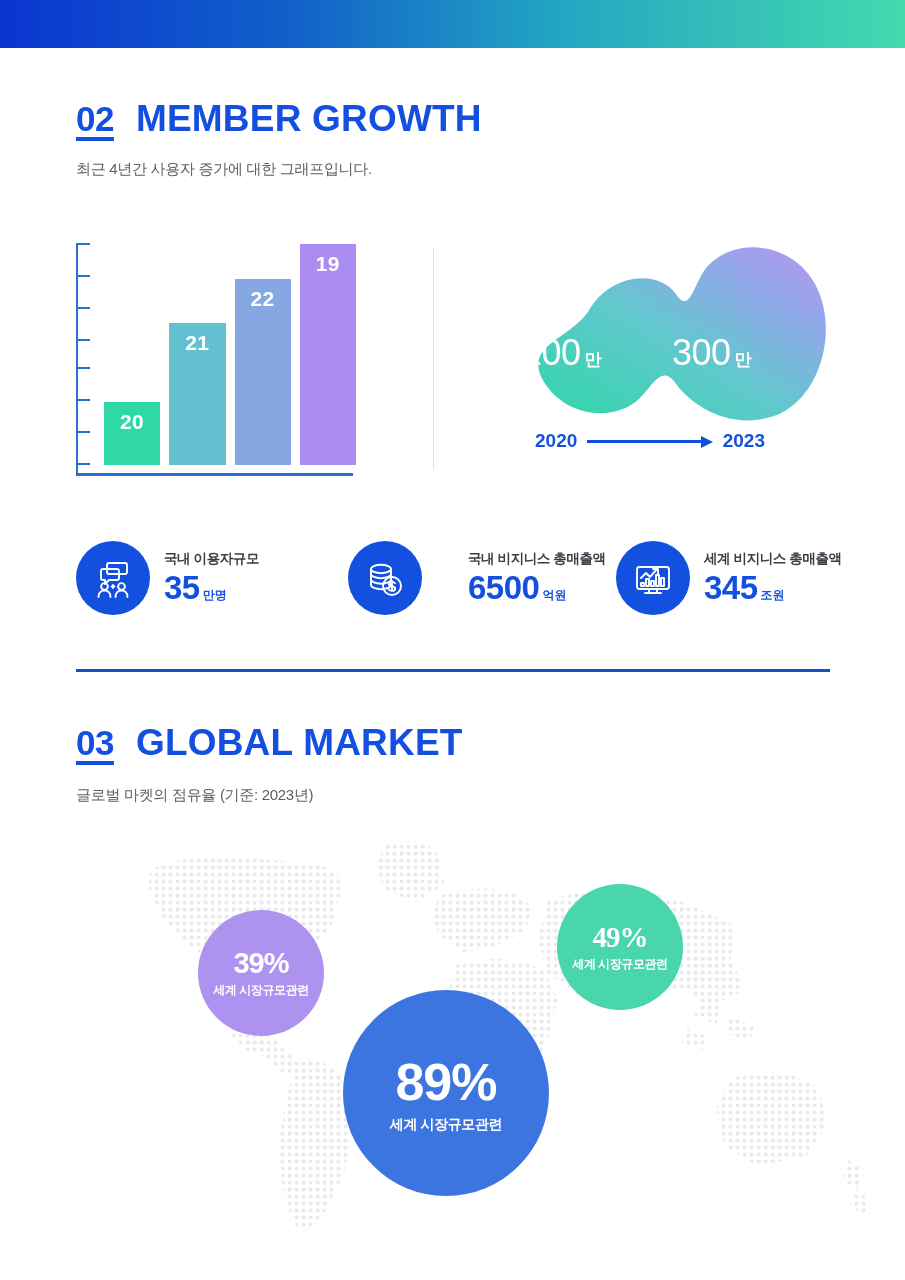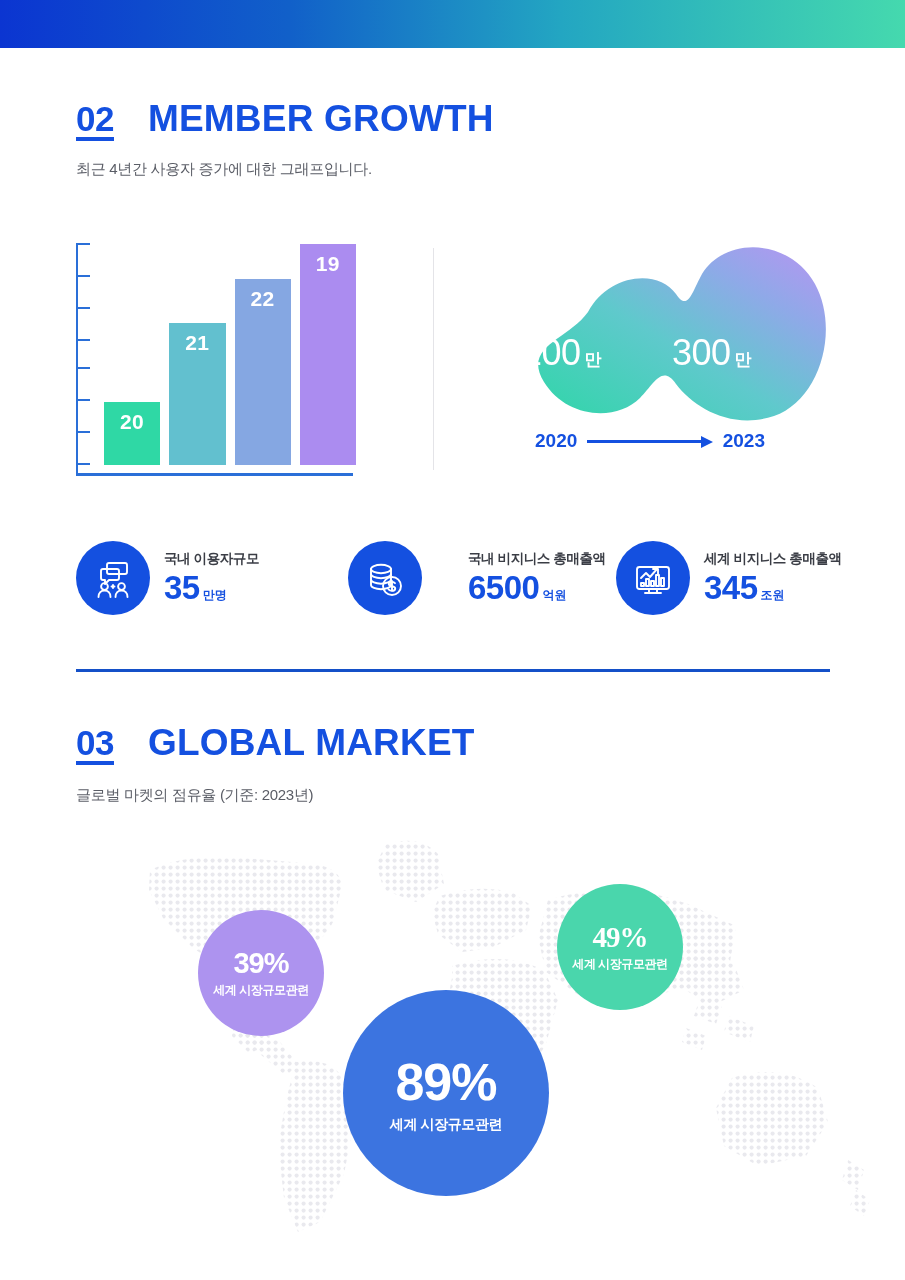--- a/index.html
+++ b/index.html
@@ -17,21 +17,21 @@
     background: linear-gradient(90deg, #0b35d1 0%, #1160c9 32%, #23a6c2 62%, #45d9ae 100%);
   }
 
   
   .sec-head { position: absolute; display: flex; align-items: baseline; gap: 22px; }
   .sec-num {
     font-size: 35px; font-weight: 700; color: #1450e0; letter-spacing: -0.5px;
     border-bottom: 4px solid #1450e0; line-height: 1.02; padding-bottom: 0;
   }
   .sec-title {
-    font-size: 37px; font-weight: 700; color: #1450e0; letter-spacing: 0.2px; margin-left: 12px;
+    font-size: 37px; font-weight: 700; color: #1450e0; letter-spacing: 0.2px;
   }
   .sec-sub {
     position: absolute; font-size: 15px; color: #5a5d66; letter-spacing: -0.3px;
   }
 
   
   .chart { position: absolute; left: 76px; top: 243px; width: 280px; height: 232px; }
   .axis-y {
     position: absolute; left: 0; top: 0; width: 2px; height: 232px; background: #2a6fd8;
   }

